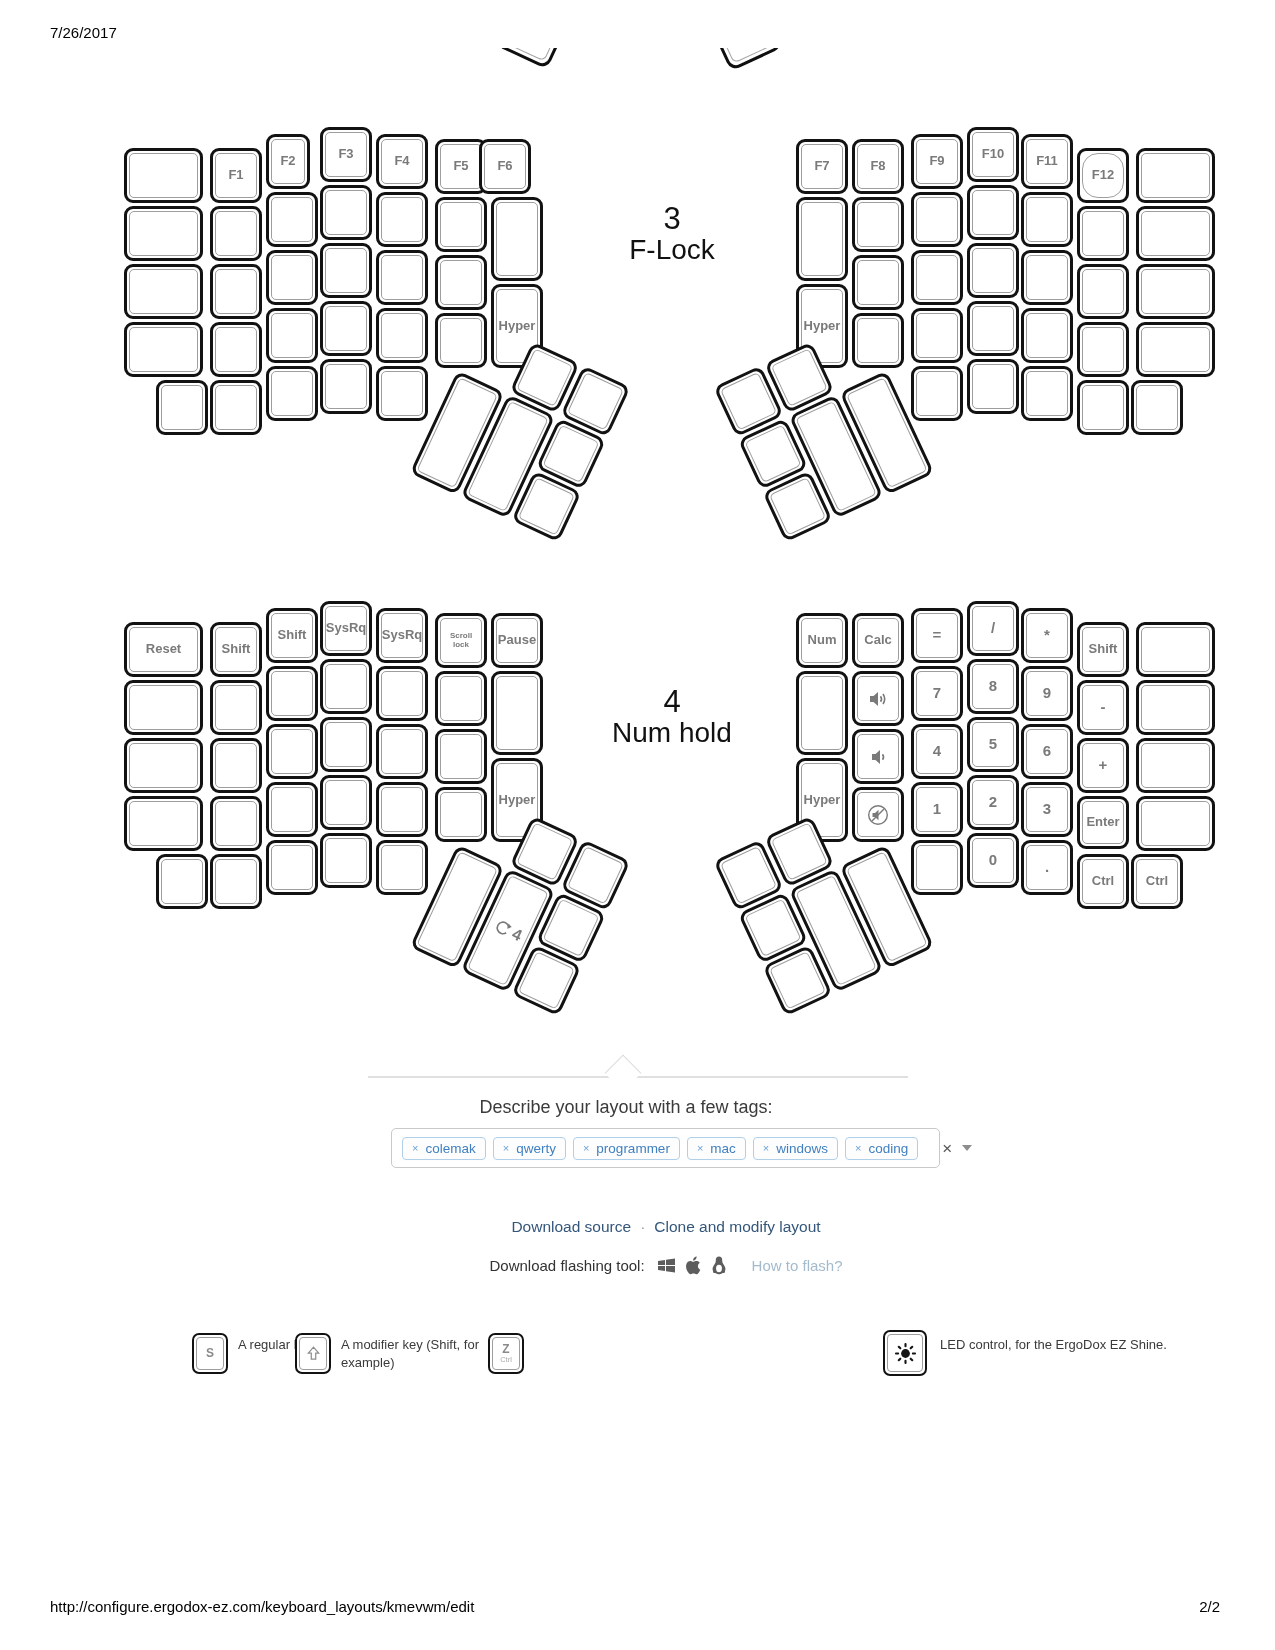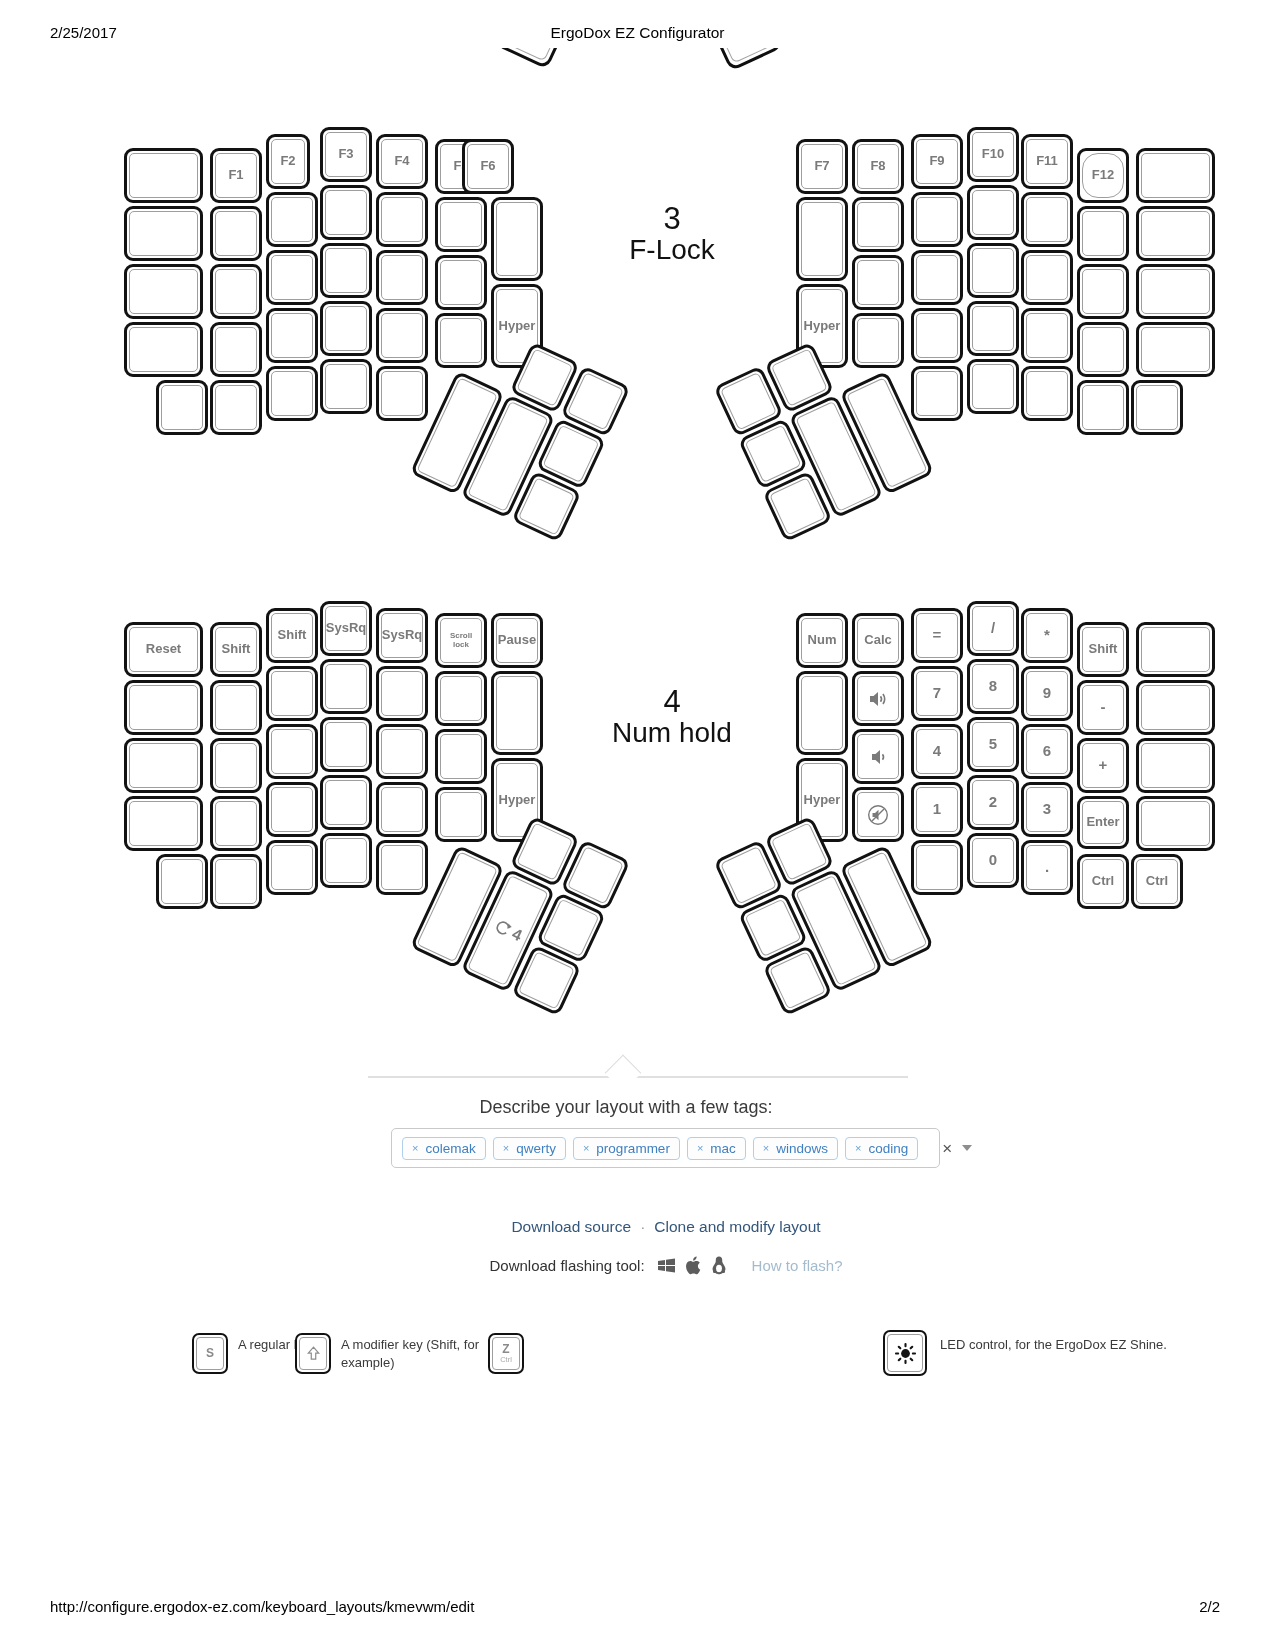--- a/index.html
+++ b/index.html
@@ -57,22 +57,21 @@
          display:flex;flex-direction:column;align-items:center;justify-content:center;color:#8a8a8a;
          font-size:12px;font-weight:bold;line-height:1.05;}
   .lg-sub{font-size:7.5px;color:#aaa;font-weight:normal;}
   .lg-text{position:absolute;font-size:13px;line-height:17.5px;color:#3a3a3a;}
 </style>
 </head>
 <body>
 
 <div class="page">
 
-  <div class="hdr-date">2/25/2017</div>
-  <div class="hdr-title">ErgoDox EZ Configurator</div>
+  <div class="hdr-date">7/26/2017</div>
 
   <div class="cutoff-wrap">
     <div class="frag frag-l">
         <div class="frag-in"></div>
       </div>
     <div class="frag frag-r">
         <div class="frag-in"></div>
       </div>
   </div>
 
@@ -142,21 +141,21 @@
       </div>
       <div class="key" style="left: 435px; top: 197px; width: 52px; height: 55px;">
         <div class="key-in"></div>
       </div>
       <div class="key" style="left: 435px; top: 255px; width: 52px; height: 55px;">
         <div class="key-in"></div>
       </div>
       <div class="key" style="left: 435px; top: 313px; width: 52px; height: 55px;">
         <div class="key-in"></div>
       </div>
-      <div class="key" style="left: 462px; top: 139px; width: 52px; height: 55px;">
+      <div class="key" style="left: 479px; top: 139px; width: 52px; height: 55px;">
         <div class="key-in" style="font-size: 13px;">F6</div>
       </div>
       <div class="key" style="left: 491px; top: 197px; width: 52px; height: 84px;">
         <div class="key-in"></div>
       </div>
       <div class="key" style="left: 491px; top: 284px; width: 52px; height: 84px;">
         <div class="key-in" style="font-size: 13px;">Hyper</div>
       </div>
       <div class="key" style="left: 156px; top: 380px; width: 52px; height: 55px;">
         <div class="key-in"></div>

